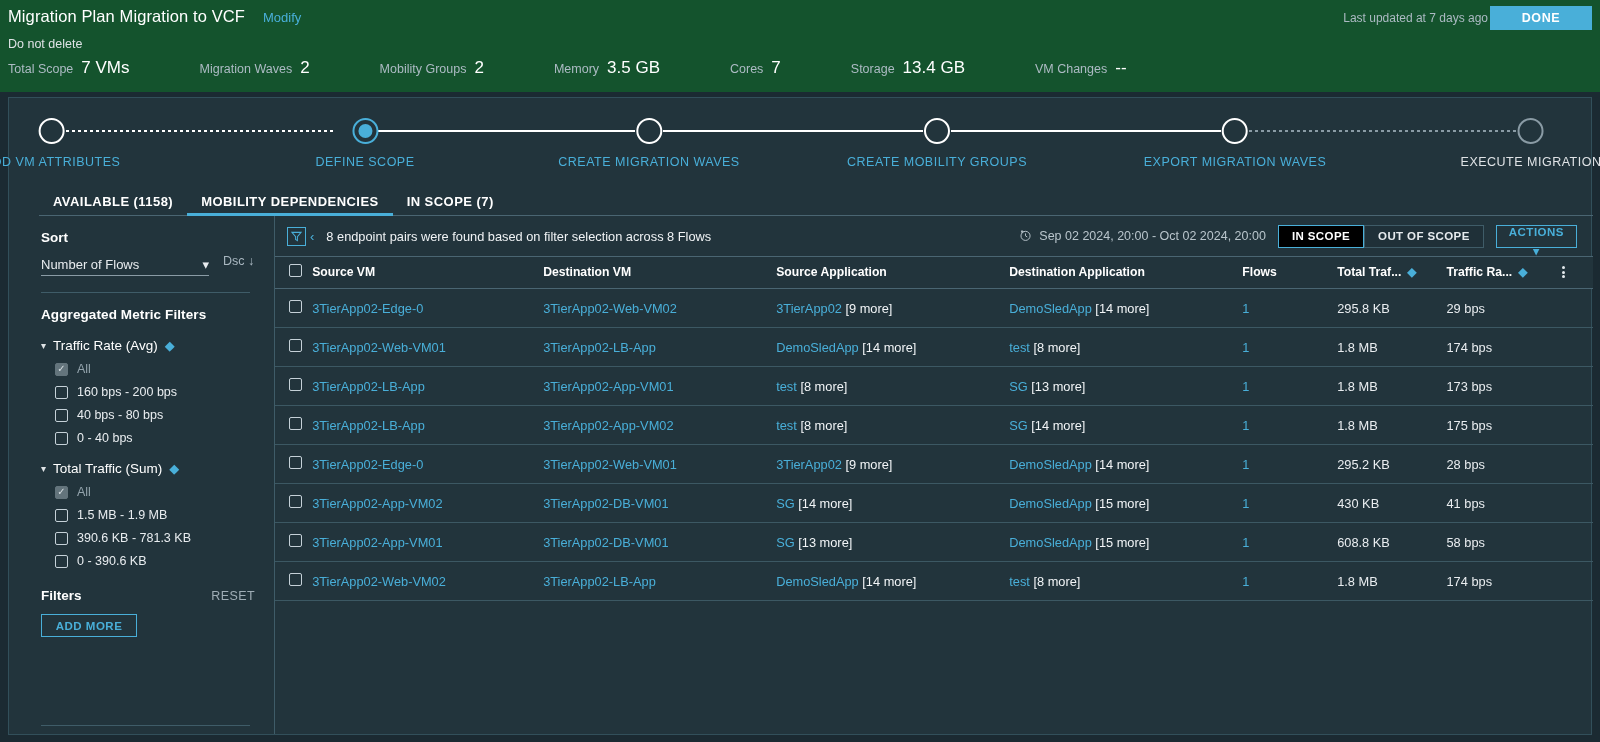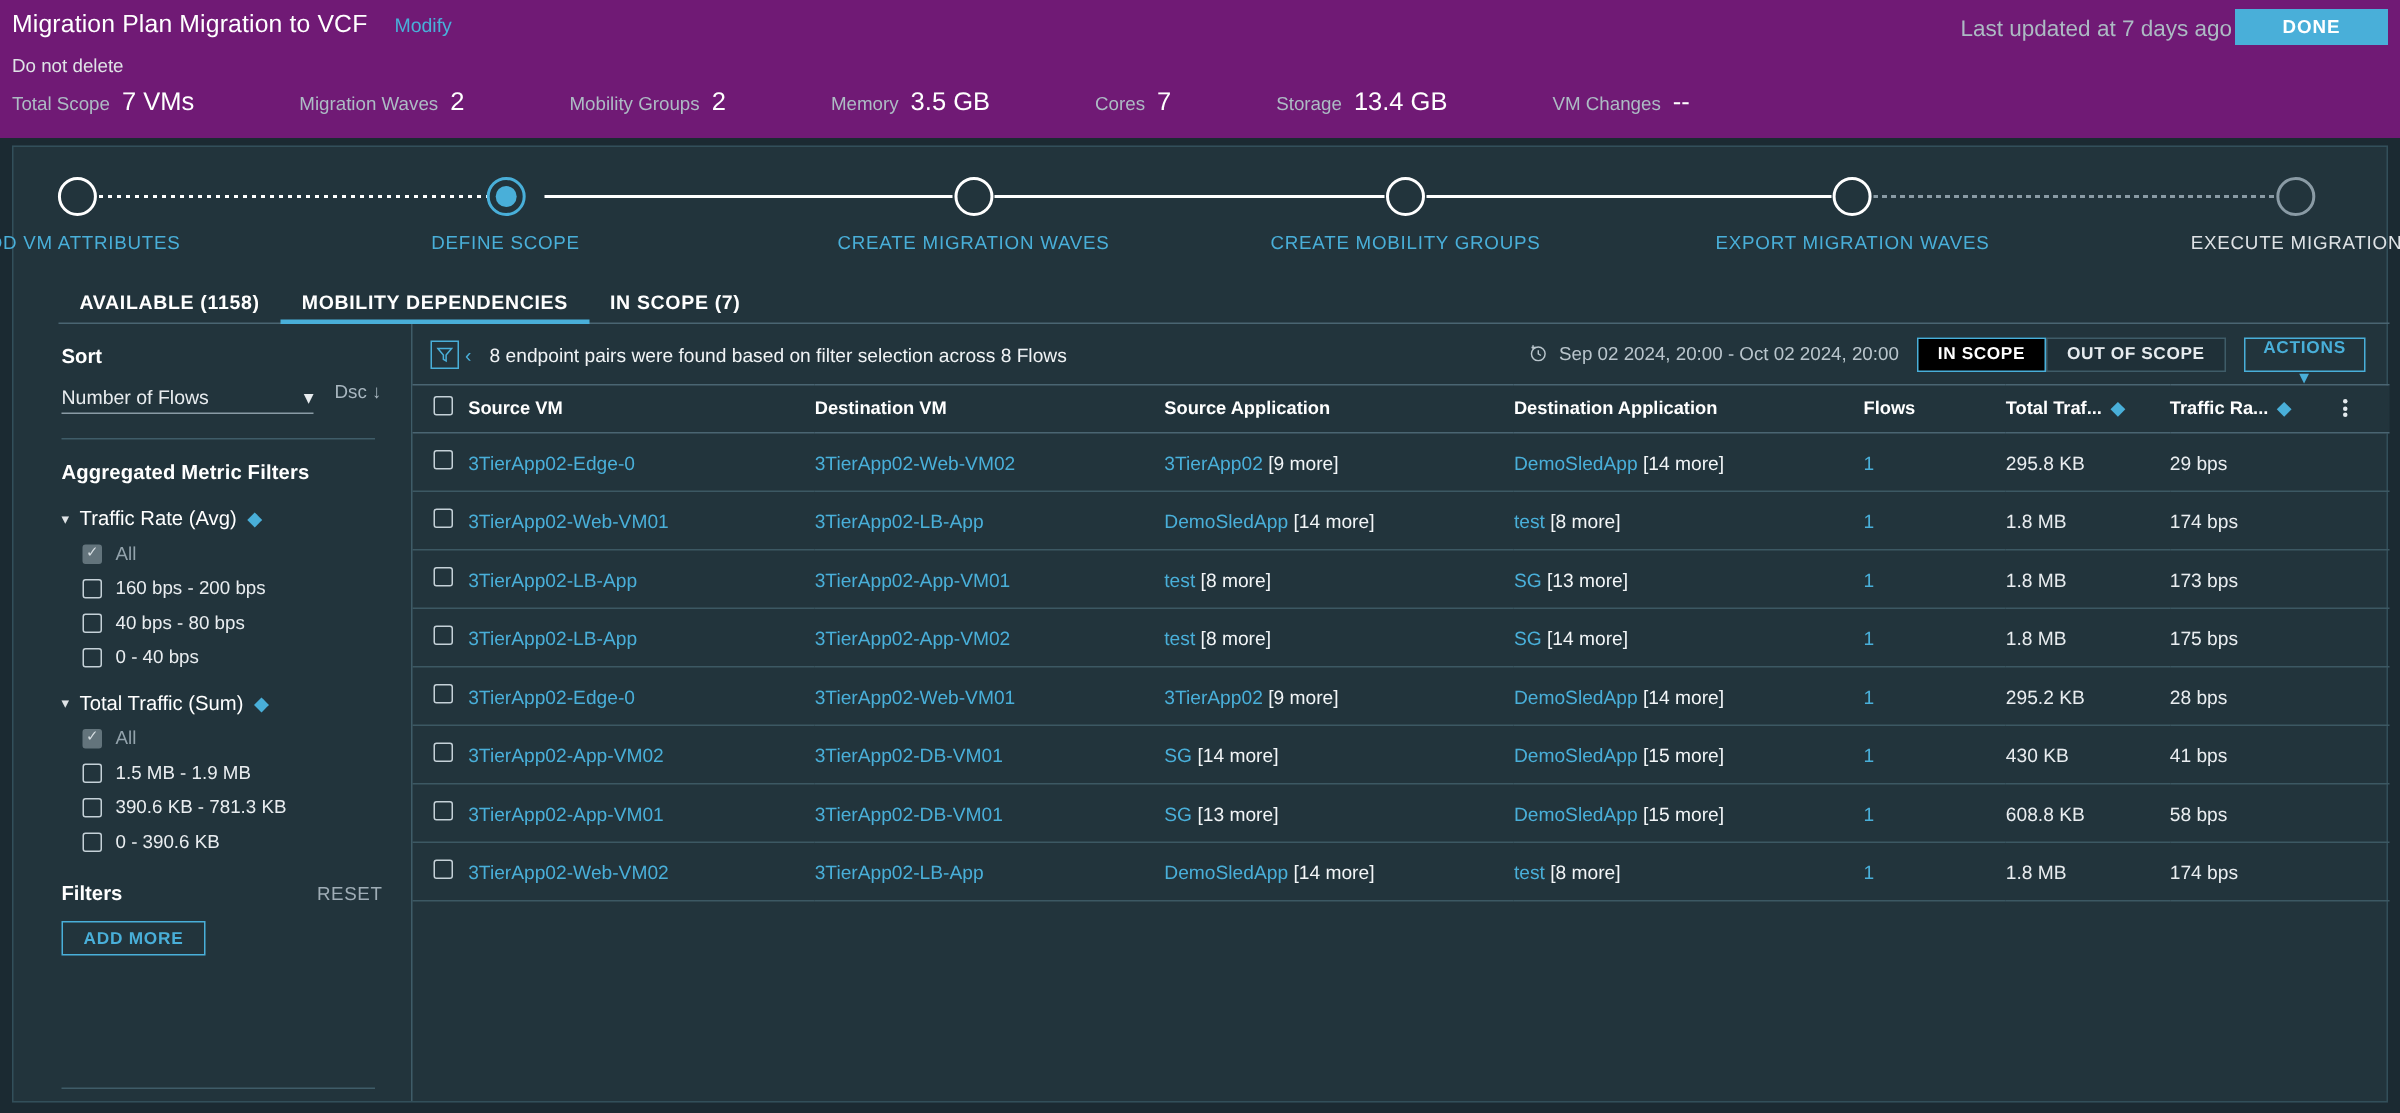--- a/index.html
+++ b/index.html
@@ -8,28 +8,28 @@
     background: #1b2a32;
     font-family: "Liberation Sans", sans-serif;
     color: #eaeaea;
     overflow: hidden;
   }
   body { position: relative; }
 
   
   .header {
     position: absolute; left: 0; top: 0; width: 1600px; height: 92px;
-    background: #701a75;
+    background: #14532d;
   }
   .plan-title-row { position: absolute; left: 8px; top: 7px; display: flex; align-items: baseline; gap: 18px; }
   .plan-title { font-size: 16.5px; color: #fff; font-weight: 400; letter-spacing: .1px; }
   .modify-link { font-size: 13px; color: #49afd9; cursor: pointer; }
   .plan-sub { position: absolute; left: 8px; top: 37px; font-size: 12.5px; color: #dfe3e6; }
 
-  .last-updated { position: absolute; right: 112px; top: 11px; font-size: 15px; color: #acbac3; }
+  .last-updated { position: absolute; right: 112px; top: 11px; font-size: 12px; color: #acbac3; }
   .done-btn {
     position: absolute; right: 8px; top: 6px; width: 102px; height: 24px;
     background: #49afd9; color: #fff; font-size: 12.5px; font-weight: 600;
     letter-spacing: .6px; display: flex; align-items: center; justify-content: center;
     border: none; cursor: pointer;
   }
 
   .metrics { position: absolute; left: 8px; top: 58px; display: flex; align-items: baseline; gap: 36px; }
   .metric { display: flex; align-items: baseline; gap: 8px; margin-right: 34px; white-space: nowrap; }
   .metric-label { font-size: 12.5px; color: #adbbc4; }
@@ -245,21 +245,21 @@
   <div class="stepper" id="stepper">
       <div class="step-line dotted" style="left: 57px; width: 269px;"></div>
       <div class="step-line solid" style="left: 354px; width: 272px;"></div>
       <div class="step-line solid" style="left: 654px; width: 260px;"></div>
       <div class="step-line solid" style="left: 942px; width: 270px;"></div>
       <div class="step-line dotted-dim" style="left: 1240px; width: 268px;"></div>
       <div class="step" style="left: 43px;">
         <div class="step-circle"></div>
         <div class="step-label">ADD VM ATTRIBUTES</div>
       </div>
-      <div class="step current" style="left: 328px;">
+      <div class="step current" style="left: 356px;">
         <div class="step-circle"></div>
         <div class="step-label">DEFINE SCOPE</div>
       </div>
       <div class="step" style="left: 640px;">
         <div class="step-circle"></div>
         <div class="step-label">CREATE MIGRATION WAVES</div>
       </div>
       <div class="step" style="left: 1226px;">
         <div class="step-circle"></div>
         <div class="step-label">EXPORT MIGRATION WAVES</div>

